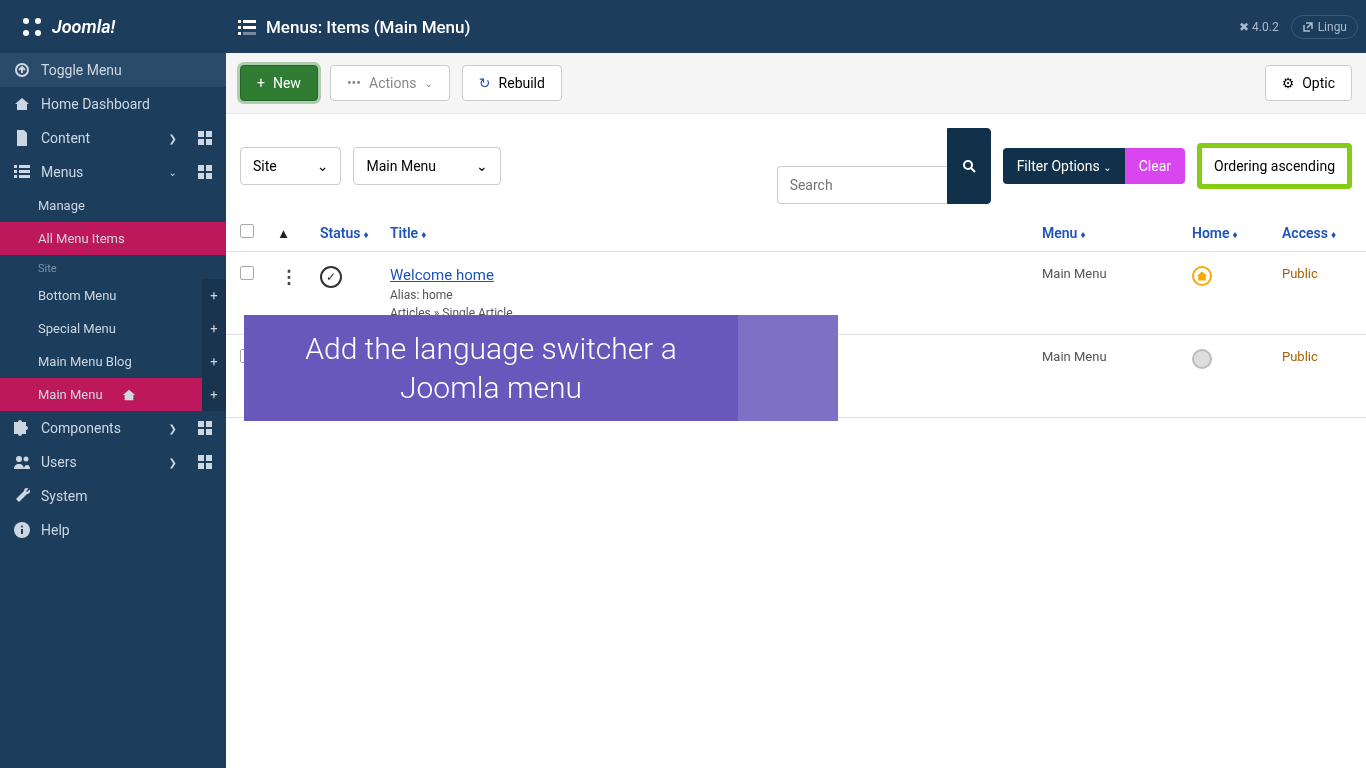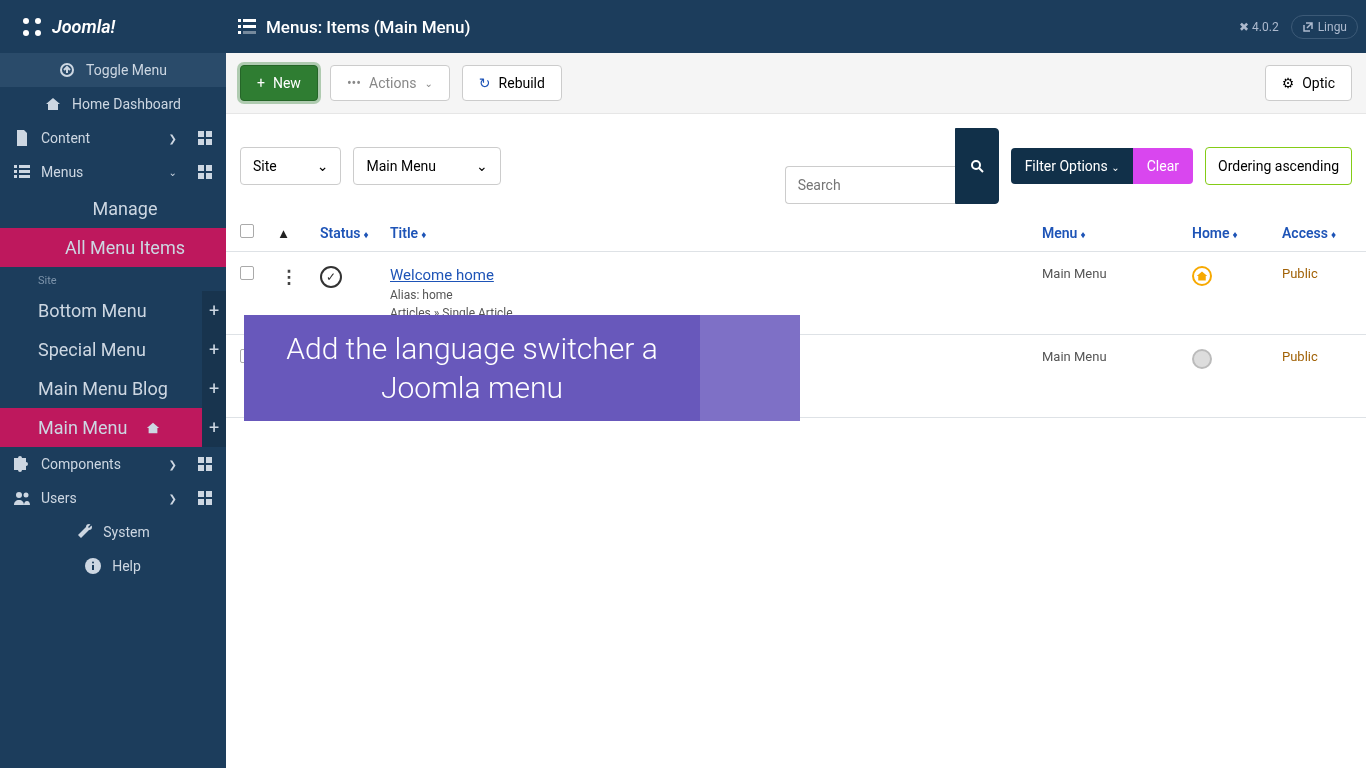--- a/index.html
+++ b/index.html
@@ -2,30 +2,30 @@
 <html><head>
 <meta charset="utf-8">
 <style>
 * { margin:0; padding:0; box-sizing:border-box; font-family:-apple-system,BlinkMacSystemFont,"Segoe UI",Roboto,sans-serif; }
 body { background:#fff; overflow:hidden; width:1366px; height:768px; }
 
 .topbar { background:#1c3d5c; height:53px; display:flex; align-items:center; color:#fff; }
 .logo { display:flex; align-items:center; padding:0 20px; width:226px; }
 .logo-icon { width:24px; height:24px; margin-right:8px; }
 .logo-text { font-size:18px; font-weight:600; font-style:italic; }
-.page-head { display:flex; align-items:flex-start; gap:10px; font-size:17px; font-weight:500; padding-left:12px; flex:1; }
+.page-head { display:flex; align-items:center; gap:10px; font-size:17px; font-weight:500; padding-left:12px; flex:1; }
 .top-right { display:flex; align-items:center; gap:12px; padding-right:8px; color:#adbace; font-size:12px; }
 .top-btn { border:1px solid #3c5a77; border-radius:16px; padding:4px 10px; display:flex; align-items:center; gap:4px; font-size:12px; cursor:pointer; }
 
 .layout { display:flex; height:715px; }
 .sidebar { width:226px; background:#1c3d5c; color:#cdd7e2; overflow:auto; }
-.sb-item { display:flex; align-items:center; padding:9px 14px; font-size:14px; cursor:pointer; gap:11px;justify-content:center; }
+.sb-item { display:flex; align-items:center; padding:9px 14px; font-size:14px; cursor:pointer; gap:11px; }
 .sb-item.light { background:#2a4b6a; }
 .sb-item.active { background:#be185d; }
-.sb-sub { padding-left:38px; font-size:18px; }
+.sb-sub { padding-left:38px; font-size:13px; }
 .sb-heading { padding:7px 14px 4px 38px; font-size:11px; color:#7c93aa; }
 .sb-icon { width:16px; height:16px; flex-shrink:0; display:flex; align-items:center; justify-content:center; }
 .sb-spacer { flex:1; }
 .sb-chev { font-size:10px; }
 .sb-grid { width:14px; height:14px; }
 .sb-plus-box { width:24px; background:#18344e; align-self:stretch; display:flex; align-items:center; justify-content:center; margin:-9px -14px -9px 0; }
 
 .main { flex:1; background:#fff; position:relative; overflow:hidden; }
 .toolbar { background:#f5f5f5; padding:12px 14px; display:flex; gap:12px; border-bottom:1px solid #e6e6e6; }
 .btn { border:1px solid #ccc; border-radius:4px; padding:9px 16px; font-size:14px; display:flex; align-items:center; gap:8px; cursor:pointer; background:#fff; }
@@ -33,21 +33,21 @@
 .btn-disabled { color:#888; }
 .btn-options { margin-left:auto; }
 
 .filters { padding:14px 14px 10px; display:flex; gap:12px; align-items:center; }
 .select { border:1px solid #ccc; border-radius:4px; padding:10px 12px; font-size:14px; display:flex; align-items:center; gap:40px; cursor:pointer; background:#fff; }
 .search-wrap { display:flex; margin-left:auto; }
 .search-input { border:1px solid #ccc; border-right:none; border-radius:4px 0 0 4px; padding:10px 12px; font-size:14px; width:170px;margin-top:38px; }
 .search-btn { background:#113049; color:#fff; border:1px solid #113049; border-radius:0 4px 4px 0; padding:0 14px; cursor:pointer; display:flex; align-items:center; }
 .filter-opts { background:#113049; color:#fff; border:none; border-radius:4px 0 0 4px; padding:10px 14px; font-size:14px; cursor:pointer; }
 .clear-btn { background:#d946ef; color:#fff; border:none; border-radius:0 4px 4px 0; padding:10px 14px; font-size:14px; margin-left:-1px; cursor:pointer; }
-.order-sel { border:1px solid #84cc16; border-radius:4px; padding:10px 12px; font-size:14px; background:#fff; }
+.order-sel { border:5px solid #84cc16; border-radius:4px; padding:10px 12px; font-size:14px; background:#fff; }
 
 .tbl { width:100%; }
 .tbl-head { display:flex; padding:10px 14px; border-bottom:1px solid #dee2e6; font-size:14px; color:#1e54b7; font-weight:600; align-items:center; }
 .tbl-row { display:flex; padding:14px 14px; border-bottom:1px solid #dee2e6; font-size:14px; align-items:flex-start; }
 .col-chk { width:40px; }
 .col-drag { width:40px; color:#444; }
 .col-status { width:70px; }
 .col-title { flex:1; }
 .col-menu { width:150px; }
 .col-home { width:90px; }
@@ -57,21 +57,21 @@
 .kebab { font-size:18px; font-weight:bold; cursor:pointer; }
 .status-circle { width:22px; height:22px; border:2px solid #333; border-radius:50%; display:flex; align-items:center; justify-content:center; font-size:12px; color:#333; }
 .status-circle.unpub { border-color:#999; color:#999; }
 .row-title { color:#1e54b7; text-decoration:underline; cursor:pointer; font-size:15px; }
 .row-meta { color:#555; font-size:12px; margin-top:4px; }
 .home-badge { width:20px; height:20px; border-radius:50%; display:flex; align-items:center; justify-content:center; }
 .home-badge.default { border:2px solid #f7a900; color:#f7a900; }
 .home-badge.off { border:2px solid #bbb; background:#ddd; }
 
 .overlay-banner { position:absolute; left:18px; top:262px; display:flex; height:106px; }
-.banner-main { background:#6858bb; color:#fff; width:456px; display:flex; align-items:center; justify-content:center; padding:8px 36px; font-size:30px; font-weight:300; text-align:center; line-height:1.3; }
+.banner-main { background:#6858bb; color:#fff; width:494px; display:flex; align-items:center; justify-content:center; padding:8px 36px; font-size:30px; font-weight:300; text-align:center; line-height:1.3; }
 .banner-side { background:#7e70c6; width:100px; }
 
 svg { display:block; }
 </style>
 </head>
 <body>
 
 <div class="topbar">
   <div class="logo">
     <span class="logo-icon">

